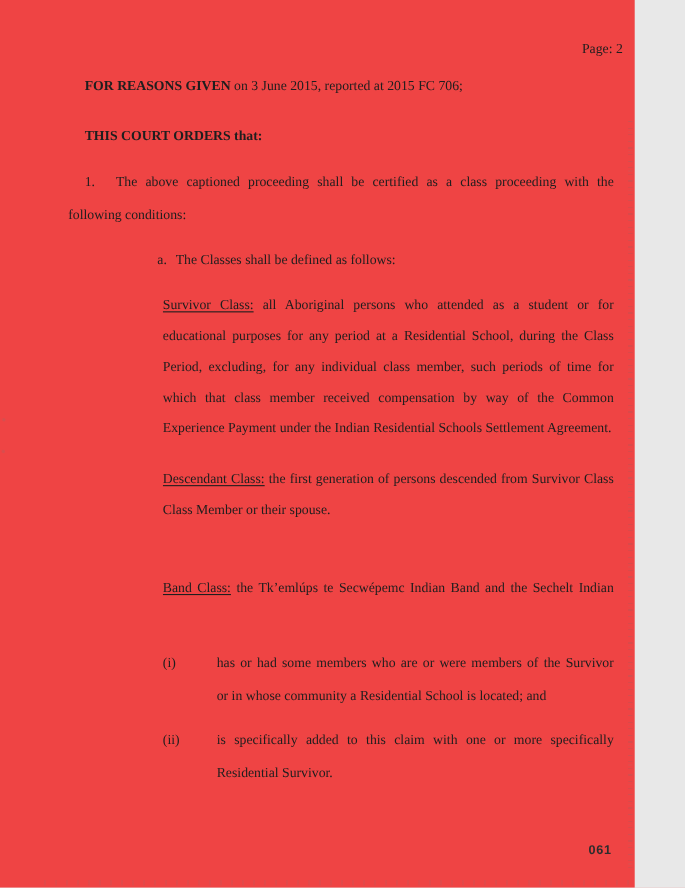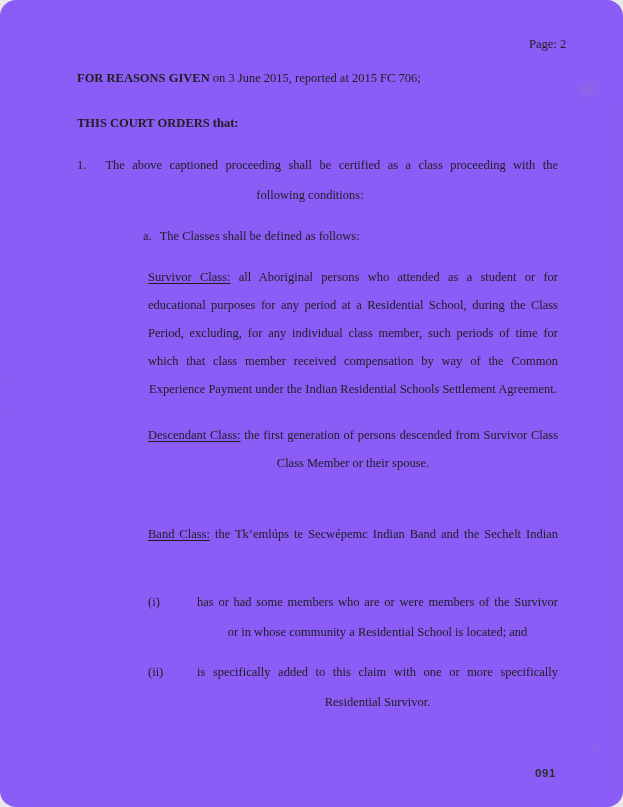--- a/index.html
+++ b/index.html
@@ -1,38 +1,37 @@
 <!DOCTYPE html>
 <html><head>
 <meta charset="utf-8">
 <style>
   html,body{margin:0;padding:0;background:#e8e8e8;}
   #page{
     position:relative;
-    width:623px;height:807px;
-    background:#8b5cf6;
+    width:577px;height:807px;
+    background:#ef4444;
     overflow:hidden;
     font-family:"Liberation Serif","DejaVu Serif",serif;
     color:#1e1e1e;
-    border-radius:16px;
   }
   .para{position:absolute;font-size:12.5px;}
   .single{line-height:16px;white-space:nowrap;}
   .b{font-weight:bold;text-align:center;}
   .ul{text-decoration:underline;text-underline-offset:2px;}
   
   .jline{
     text-align:justify;
     height:var(--lh,28px);
     line-height:var(--lh,28px);
     overflow:hidden;
     word-spacing:-0.6px;
   }
   .jline.fill::after{content:"";display:inline-block;width:100%;height:0;}
-  .jline:not(.fill){text-align:center;white-space:nowrap;overflow:visible;word-spacing:normal;}
+  .jline:not(.fill){text-align:left;white-space:nowrap;overflow:visible;word-spacing:normal;}
   .cls{left:148px;width:410px;--lh:28px;}
   .item1{left:62px;width:496px;--lh:30px;}
   .item1 .num{margin-right:19px;}
   .item1 .line1{text-indent:15px;}
   .itema{left:143px;top:228px;}
   .itema .alabel{margin-right:8px;}
   .roman{left:148px;width:410px;--lh:30px;}
   .rlabel{position:absolute;left:0;top:0;line-height:var(--lh);}
   .rlines{margin-left:49px;}
   .pagelabel{top:36px;left:529px;}
@@ -129,21 +128,21 @@
   </div>
 
   <div class="para roman" style="top:657px;">
     <span class="rlabel">(ii)</span>
     <div class="rlines lines">
         <div class="jline fill">is specifically added to this claim with one or more specifically Identified</div>
         <div class="jline">Residential Survivor.</div>
       </div>
   </div>
 
-  <div class="stamp">091</div>
+  <div class="stamp">061</div>
 
   <div class="noise-right"></div>
   <div class="noise-bottom"></div>
   <div class="smudge-tr"></div>
   <div class="smudge-br"></div>
   <div class="speck-left"></div>
 
 </div>
 
 </body></html>

